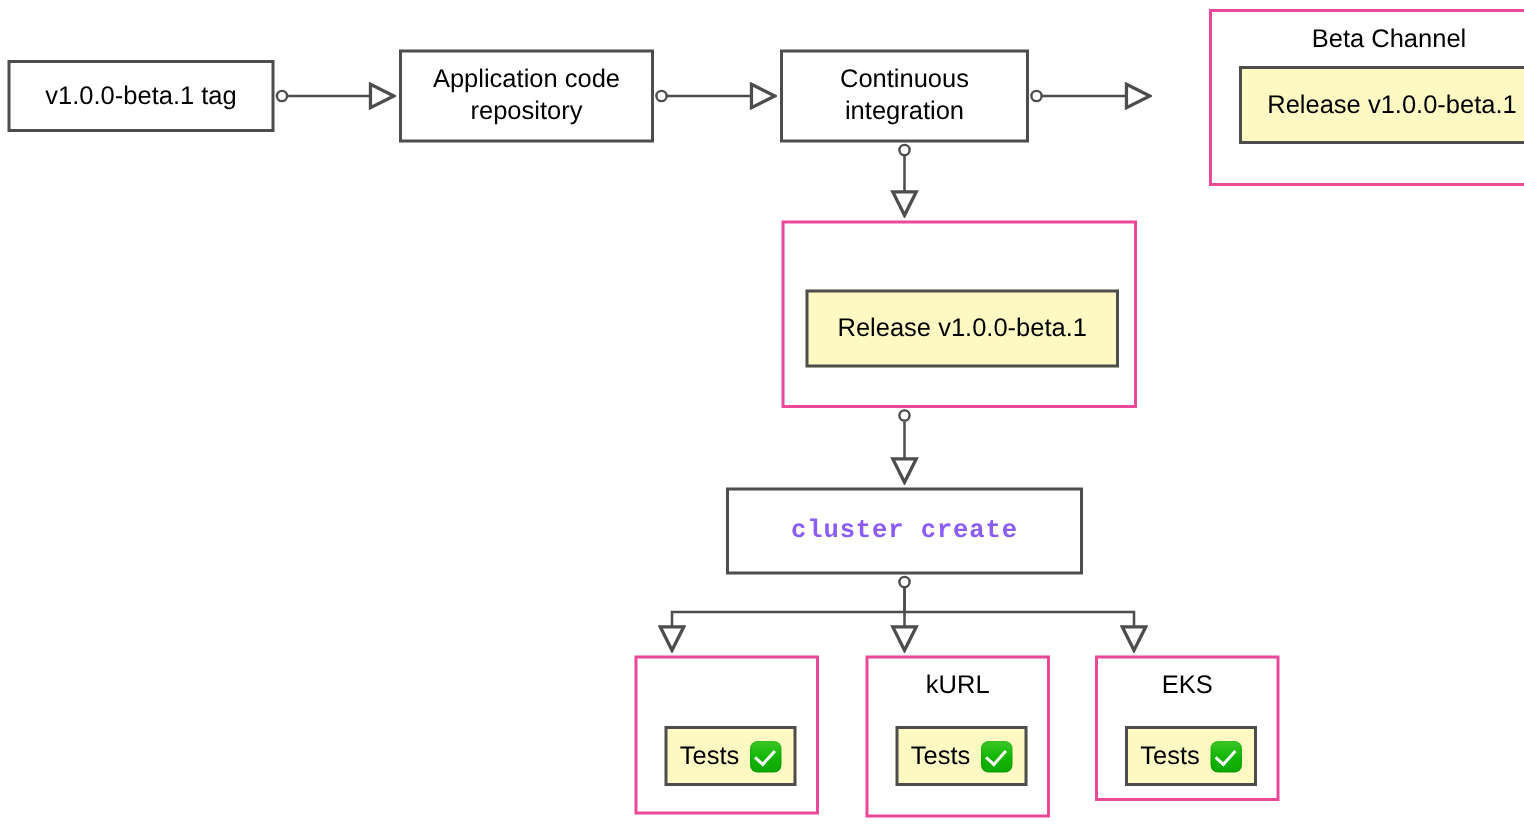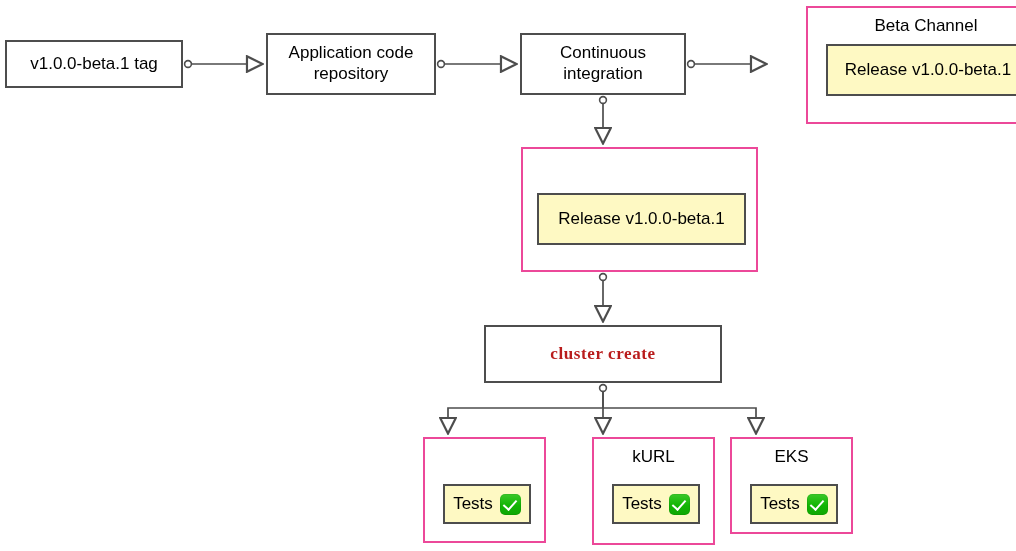--- a/index.html
+++ b/index.html
@@ -45,25 +45,25 @@
   }
 
   .node-label {
     font-size: 17px;
     line-height: 1.22;
     color: #000000;
     white-space: pre-line;
   }
 
   .mono-label {
-    font-family: Liberation Serif, serif;
+    font-family: Liberation Mono, monospace;
     font-weight: bold;
     font-size: 17px;
     letter-spacing: 0.6px;
-    color: #b91c1c;
+    color: #8b5cf6;
   }
 
   
   .container-node {
     position: absolute;
     background: #ffffff;
     border: 2px solid #ec4899;
     display: flex;
     flex-direction: column;
     align-items: flex-start;
@@ -202,21 +202,21 @@
 
   <div class="container-node" style="left:387px; top:437px; width:123px; height:106px;">
     <div class="inner-node" style="position:absolute; left:18px; top:45px; width:88px; height:40px;">
       <span class="tests-row">
         <span>Tests</span>
         <span class="check-badge"></span>
       </span>
     </div>
   </div>
 
-  <div class="container-node" style="left:556px; top:437px; width:123px; height:108px;">
+  <div class="container-node" style="left:541px; top:437px; width:123px; height:108px;">
     <div class="container-title" style="margin-top:8px;">kURL</div>
     <div class="inner-node" style="position:absolute; left:18px; top:45px; width:88px; height:40px;">
       <span class="tests-row">
         <span>Tests</span>
         <span class="check-badge"></span>
       </span>
     </div>
   </div>
 
   <div class="container-node" style="left:694px; top:437px; width:123px; height:97px;">

